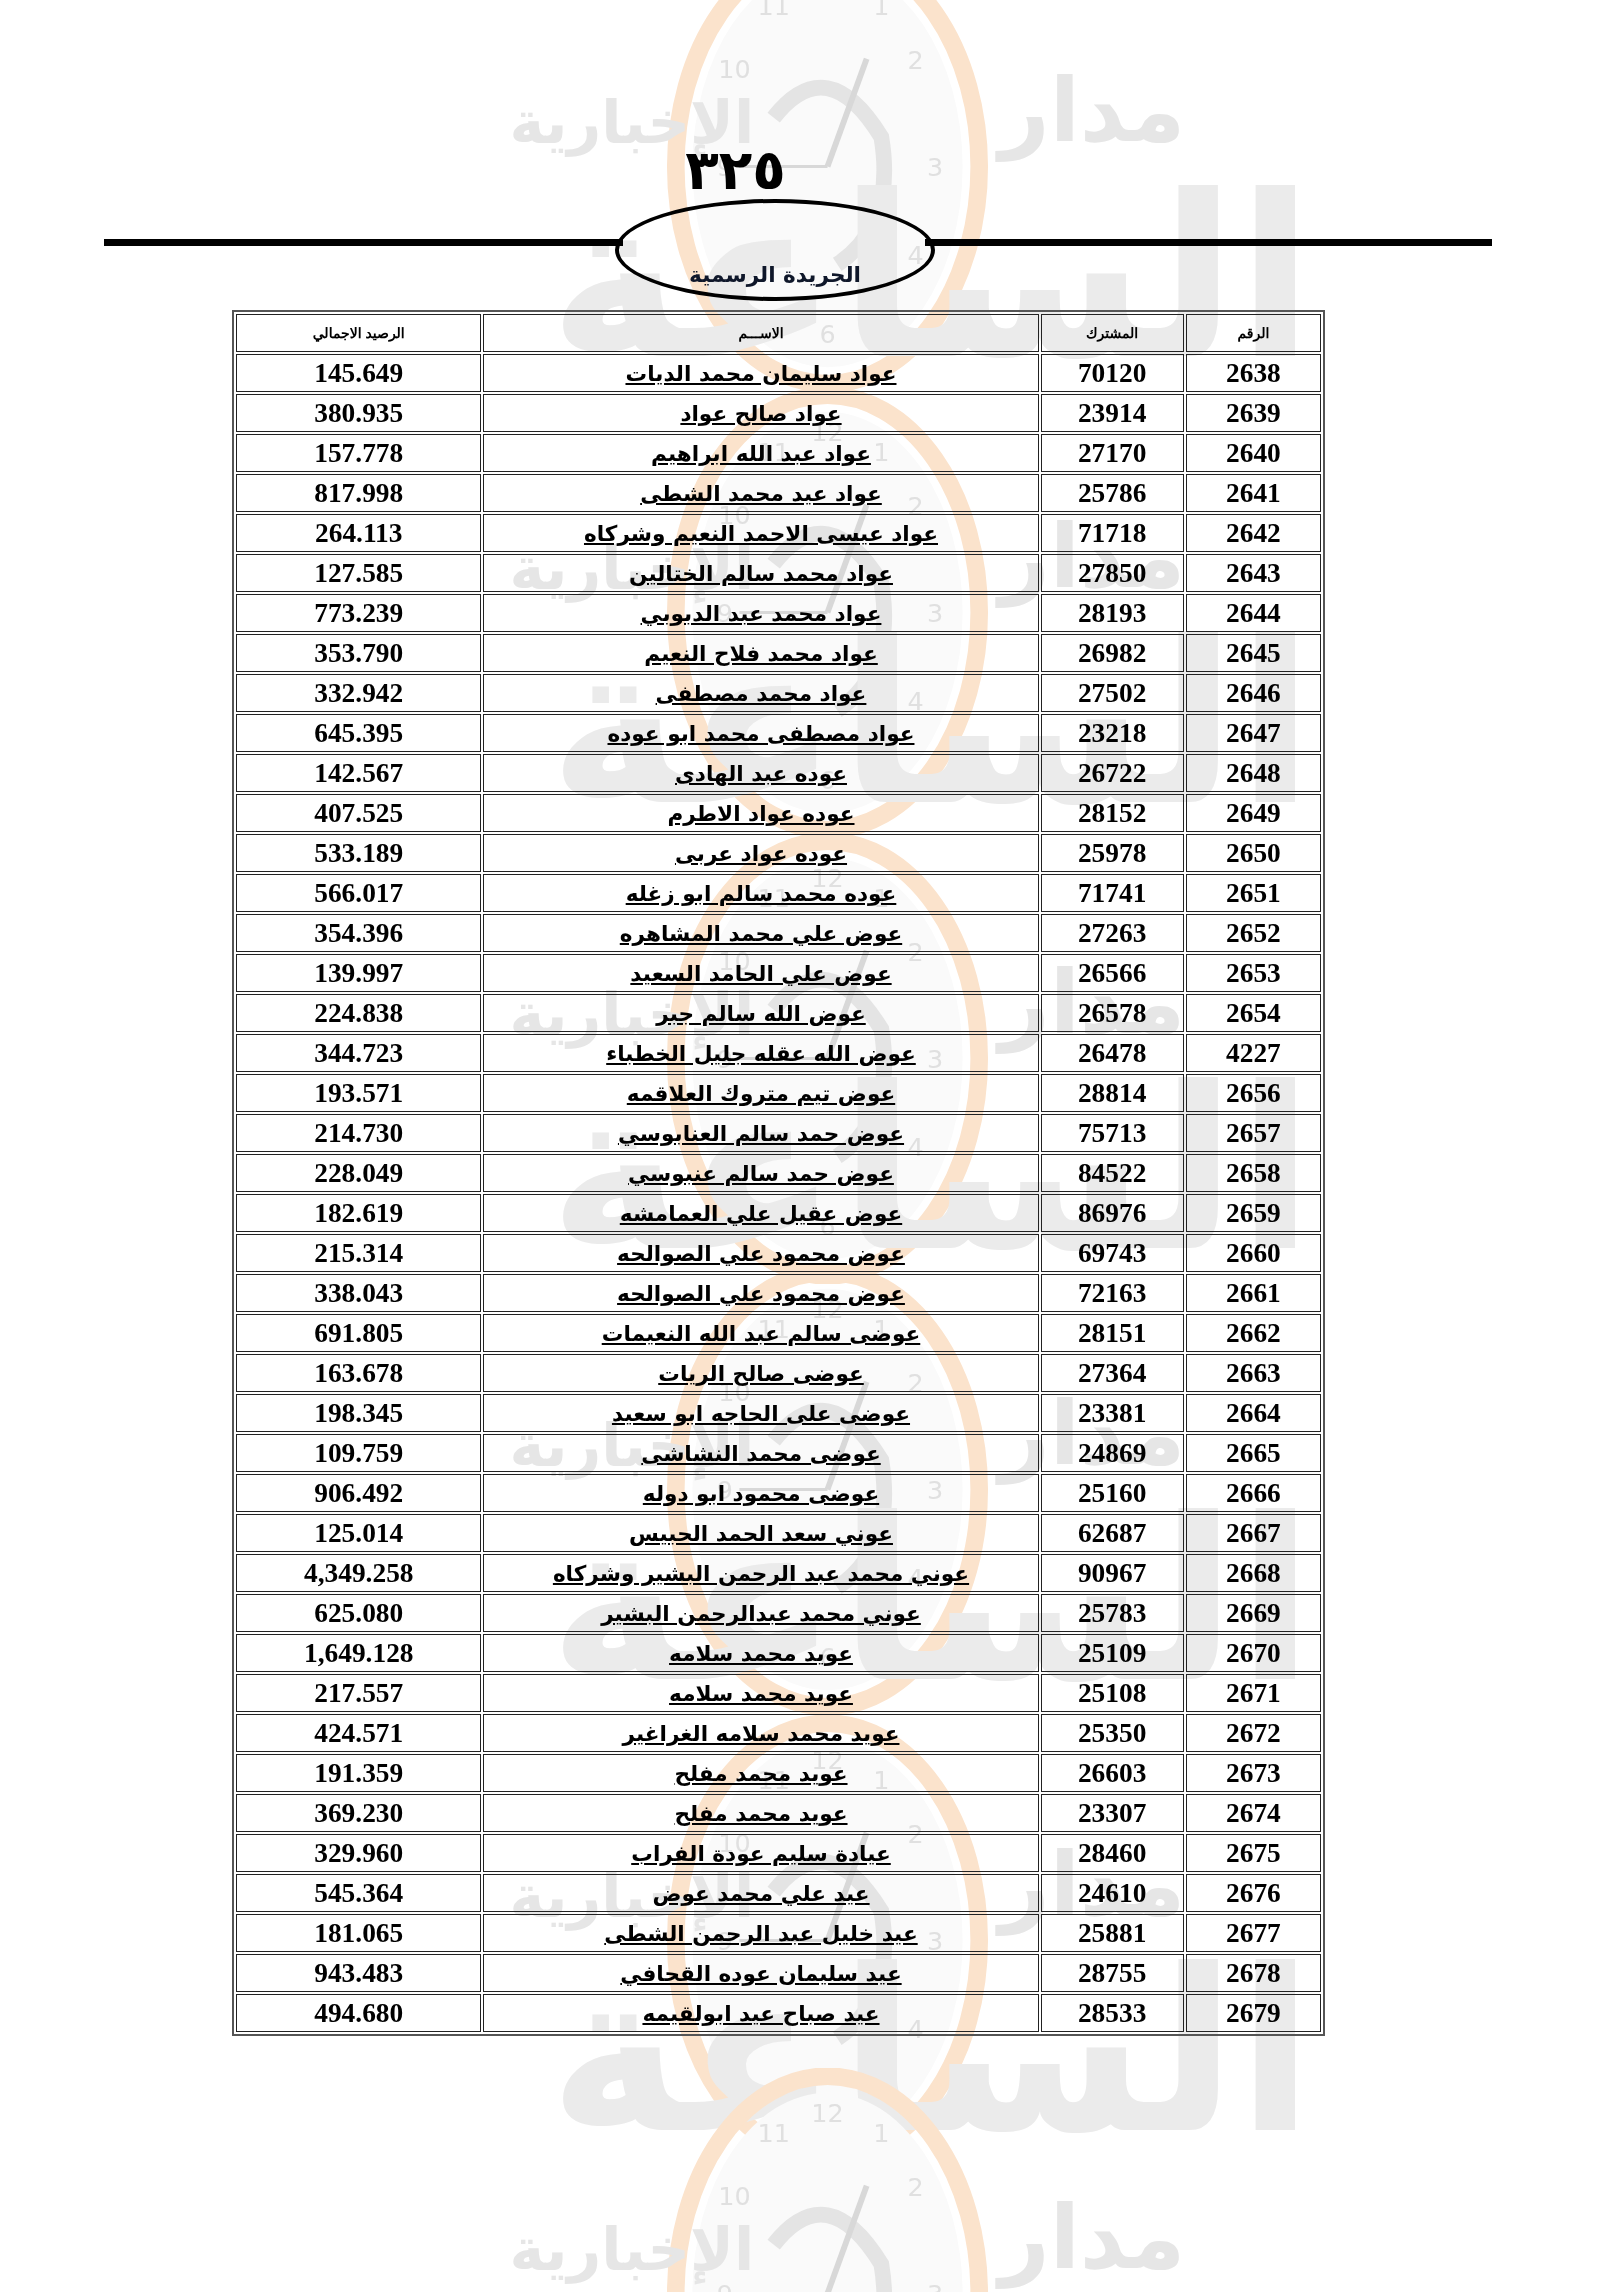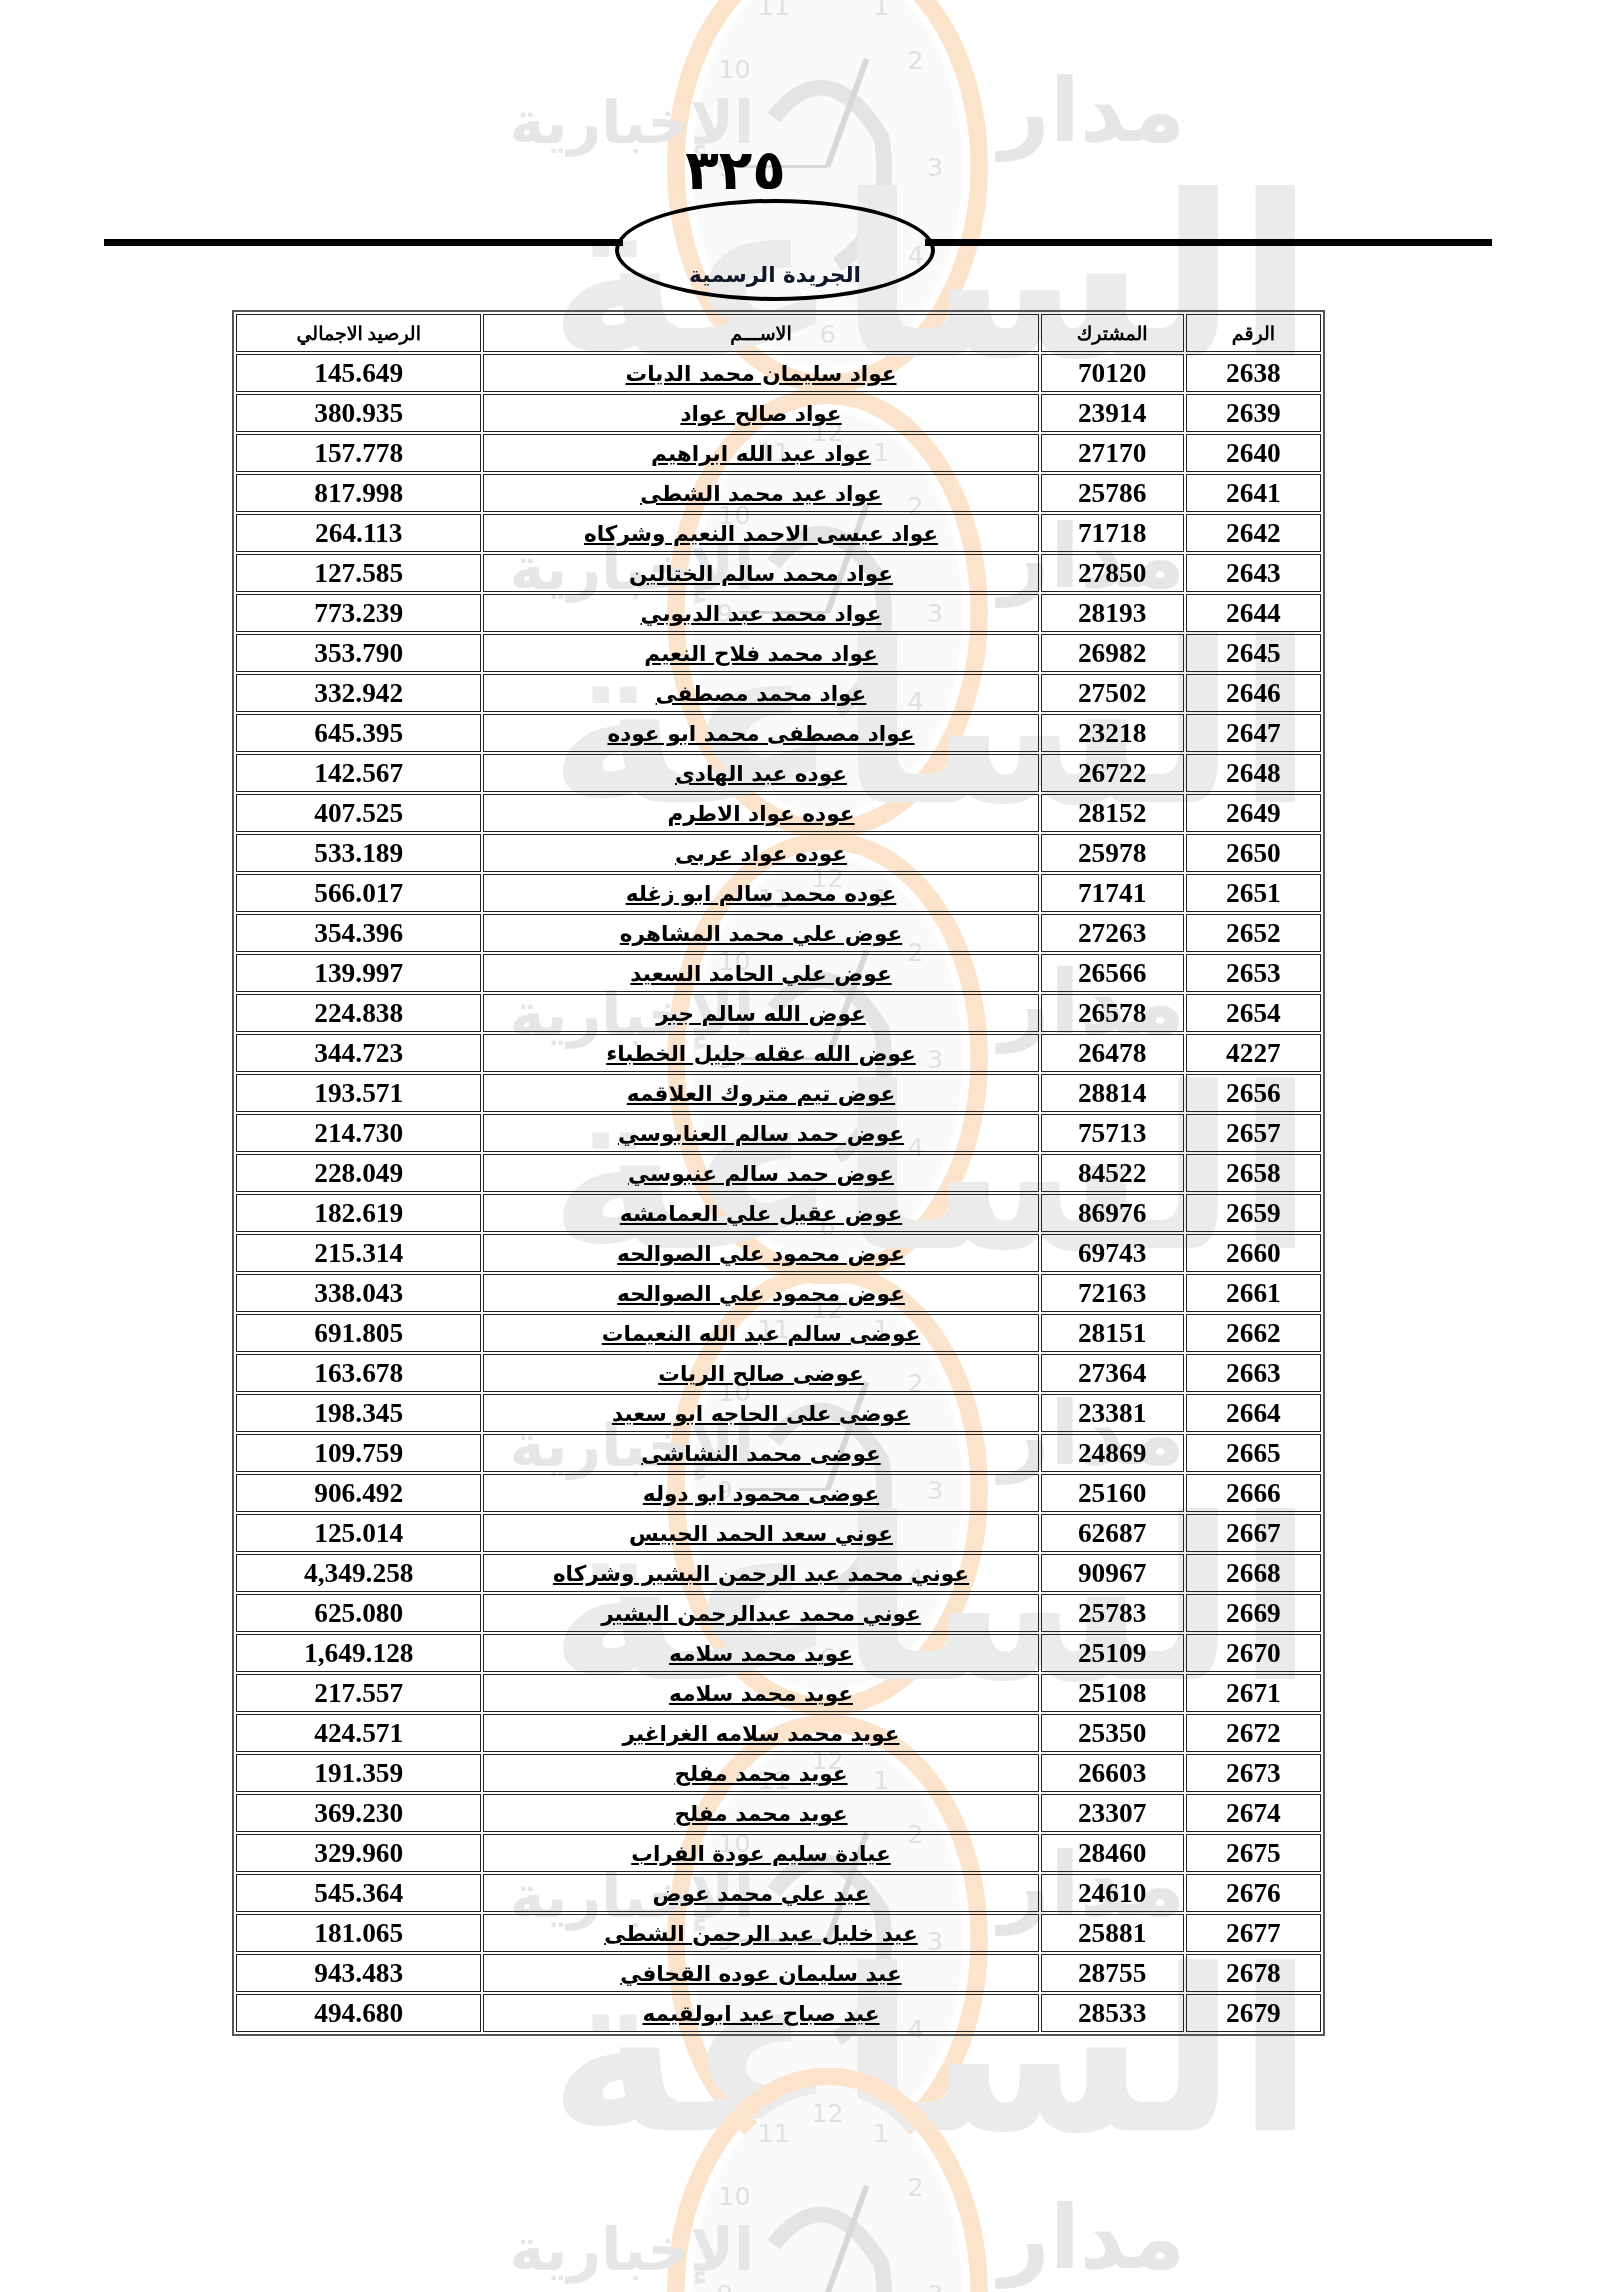--- a/index.html
+++ b/index.html
@@ -21,21 +21,21 @@
   .title-ellipse { position:absolute; left:615px; top:199px; width:312px; height:94px;
                    border:4.9px solid #000; border-radius:50%; background:transparent;
                    display:flex; align-items:center; justify-content:center; }
   .title-text { font-family:"DejaVu Sans", sans-serif; font-weight:bold; font-size:21.6px; color:#0f172a; direction:rtl;margin-top:48px; }
 
   table.roll { position:absolute; left:232px; top:310px; width:1093px;
                border:2.9px double #555; border-collapse:separate; border-spacing:2px;
                direction:rtl; table-layout:fixed; }
   table.roll td, table.roll th { border:1.5px solid #222; height:36px; padding:0;
                text-align:center; vertical-align:middle; color:#000; background:transparent; }
-  table.roll th { font-family:Liberation Serif, serif; font-weight:bold; font-size:19px; }
+  table.roll th { font-family:Liberation Sans, sans-serif; font-weight:bold; font-size:14px; }
   td.c-num, td.c-sub, td.c-bal { font-family:"Liberation Serif", serif; font-weight:bold; font-size:27.4px; }
   td.c-name { font-family:"DejaVu Sans", sans-serif; font-weight:bold; font-size:21.6px;text-decoration:underline; }
   col.w-num { width:135px; } col.w-sub { width:143px; } col.w-name { width:554px; } col.w-bal { width:245px; }
 </style>
 </head>
 <body>
 
 <div id="watermarks">
     <div class="wm" style="top: -59px;">
     <svg class="clock" viewBox="0 0 330 460">

